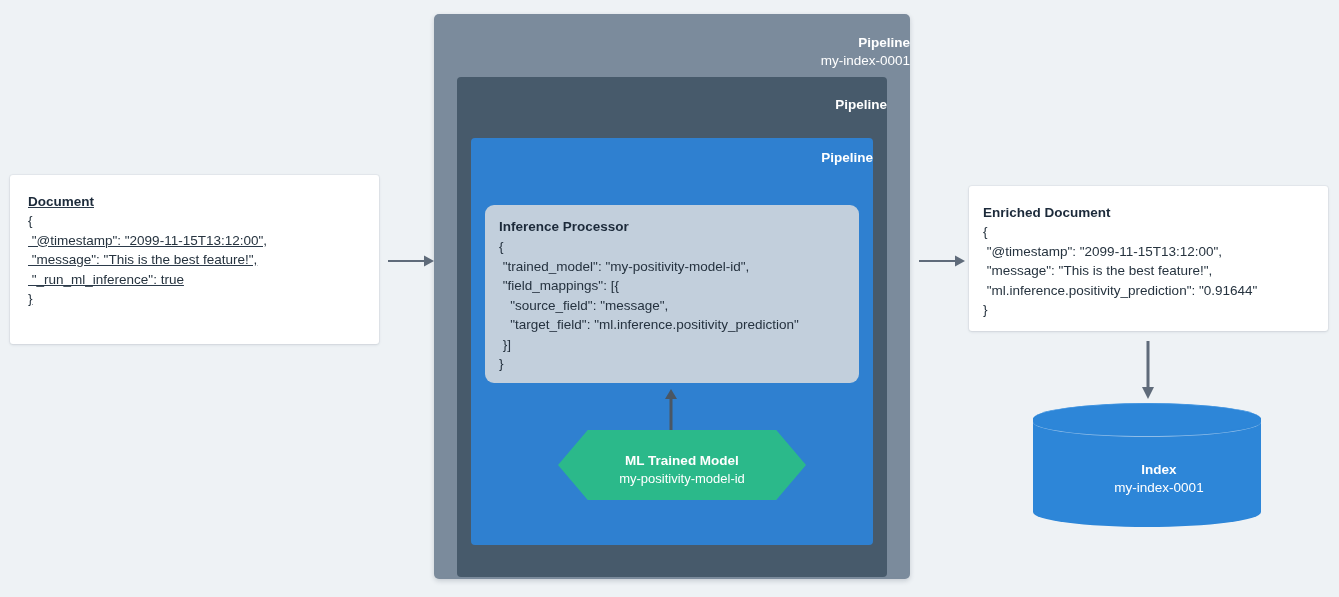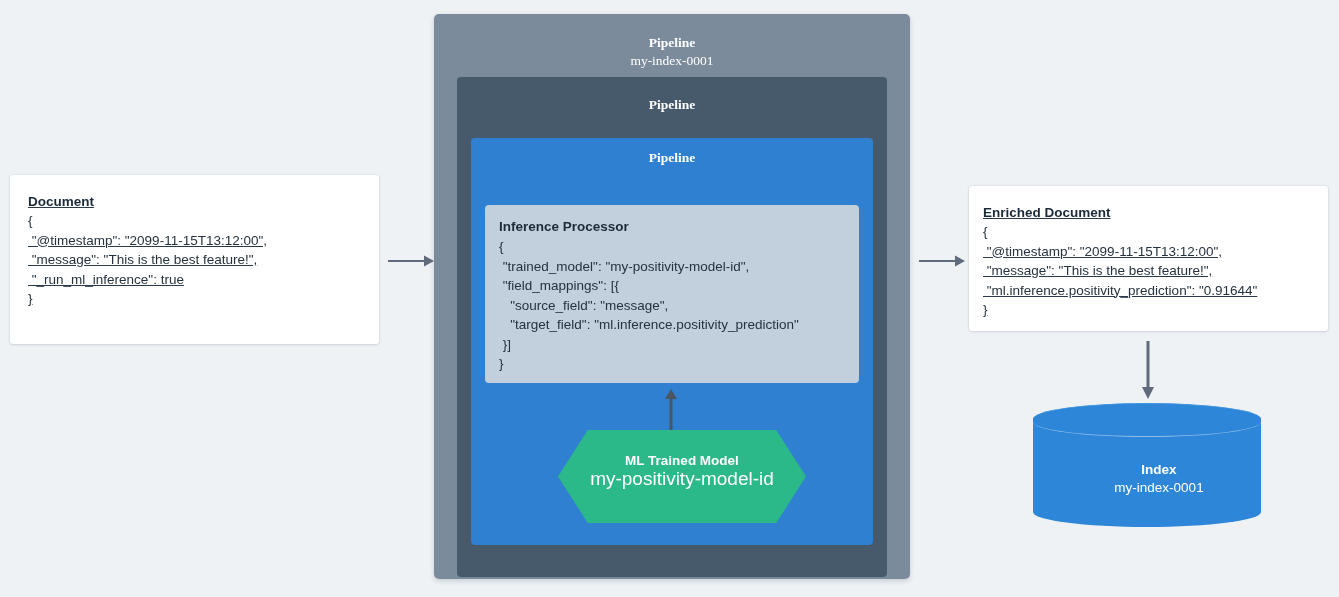--- a/index.html
+++ b/index.html
@@ -28,72 +28,72 @@
     line-height:19px;
     white-space:nowrap;
   }
   .card .ln{
     font-size:13.5px;
     color:#26333f;
     line-height:19.5px;
     white-space:pre;
   }
   #doc-card{left:10px;top:175px;width:369px;height:169px;padding:17px 0 0 18px;text-decoration:underline;}
-  #enriched-card{left:969px;top:186px;width:359px;height:145px;padding:17px 0 0 14px;text-decoration:underline;}
+  #enriched-card{left:969px;top:186px;width:359px;height:145px;padding:17px 0 0 14px;}
 
   
   #pipe-outer{
     position:absolute;left:434px;top:14px;width:476px;height:565px;
     background:#7b8b9c;border-radius:5px;
     box-shadow:0 2px 5px rgba(40,55,75,0.20);
   }
   #pipe-mid{
     position:absolute;left:23px;top:63px;width:430px;height:500px;
     background:#475a6b;border-radius:4px;
   }
   #pipe-inner{
     position:absolute;left:14px;top:61px;width:402px;height:407px;
     background:#2f80d0;border-radius:4px;
   }
   .pipe-head{
-    text-align:center;color:#ffffff;font-family:Liberation Serif, serif;
+    text-align:right;color:#ffffff;
   }
   .pipe-head .k{
     display:block;font-weight:bold;font-size:13.5px;line-height:16px;
   }
   .pipe-head .v{
     display:block;font-size:13.5px;line-height:19px;
   }
   #pipe-outer > .pipe-head{padding-top:21px;}
   #pipe-mid   > .pipe-head{padding-top:20px;}
   #pipe-inner > .pipe-head{padding-top:12px;}
 
   
   #proc-box{
     position:absolute;left:14px;top:67px;width:374px;height:178px;
-    background:#c2cfdc;border-radius:4px;
+    background:#c2cfdc;border-radius:9px;
     padding:12px 0 0 14px;box-sizing:border-box;
   }
   #proc-box .ttl{
     font-weight:bold;font-size:13.5px;color:#1c2a3a;line-height:20px;white-space:nowrap;
   }
   #proc-box .ln{
     font-size:13.5px;color:#25323f;line-height:19.5px;white-space:pre;
   }
 
   
   #hex{
-    position:absolute;left:558px;top:430px;width:248px;height:93px;
+    position:absolute;left:558px;top:430px;width:248px;height:70px;
     background:#2bb98a;
     -webkit-clip-path:polygon(12% 0%, 88% 0%, 100% 50%, 88% 100%, 12% 100%, 0% 50%);
     clip-path:polygon(12% 0%, 88% 0%, 100% 50%, 88% 100%, 12% 100%, 0% 50%);
     color:#ffffff;text-align:center;
   }
   #hex .k{display:block;font-weight:bold;font-size:13.5px;line-height:17px;padding-top:22px;}
-  #hex .v{display:block;font-size:19px;line-height:20px;}
+  #hex .v{display:block;font-size:13px;line-height:20px;}
 
   
   #cyl{position:absolute;left:1033px;top:403px;width:228px;height:124px;}
   #cyl .body{
     position:absolute;left:0;top:15px;width:228px;height:94px;
     background:#2d86d8;
   }
   #cyl .top{
     position:absolute;left:0;top:0;width:228px;height:31px;
     background:#2d86d8;border-radius:50%;

